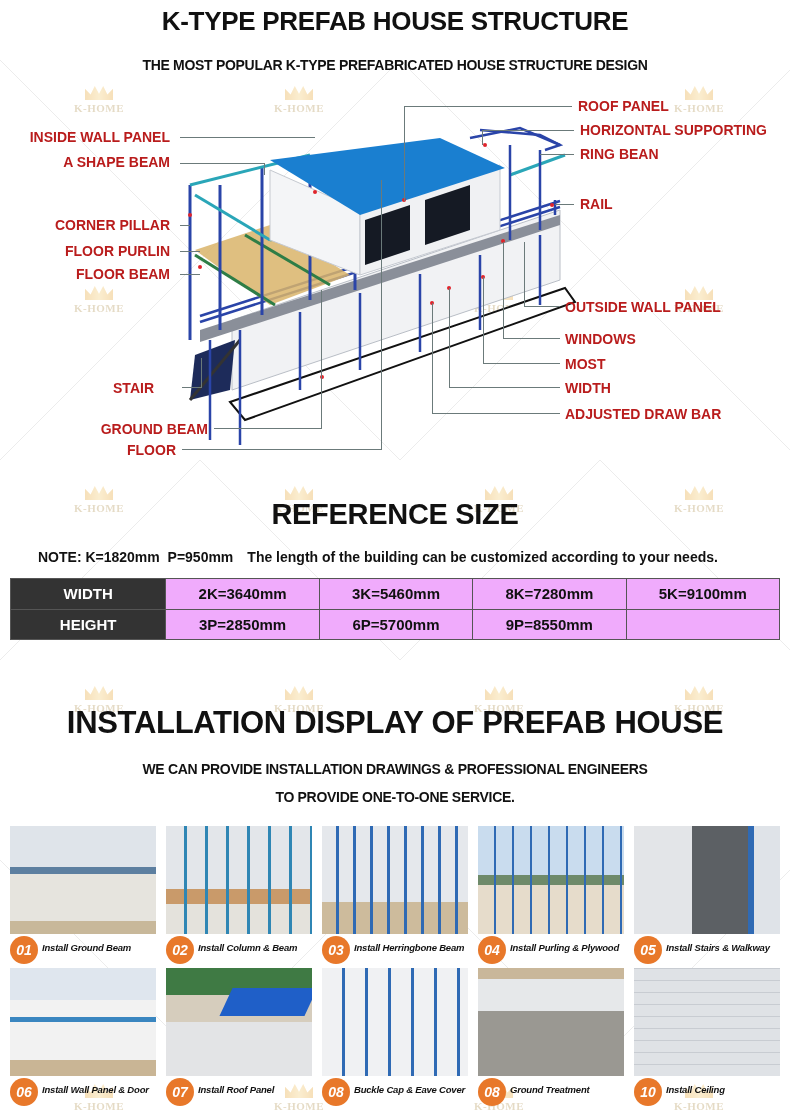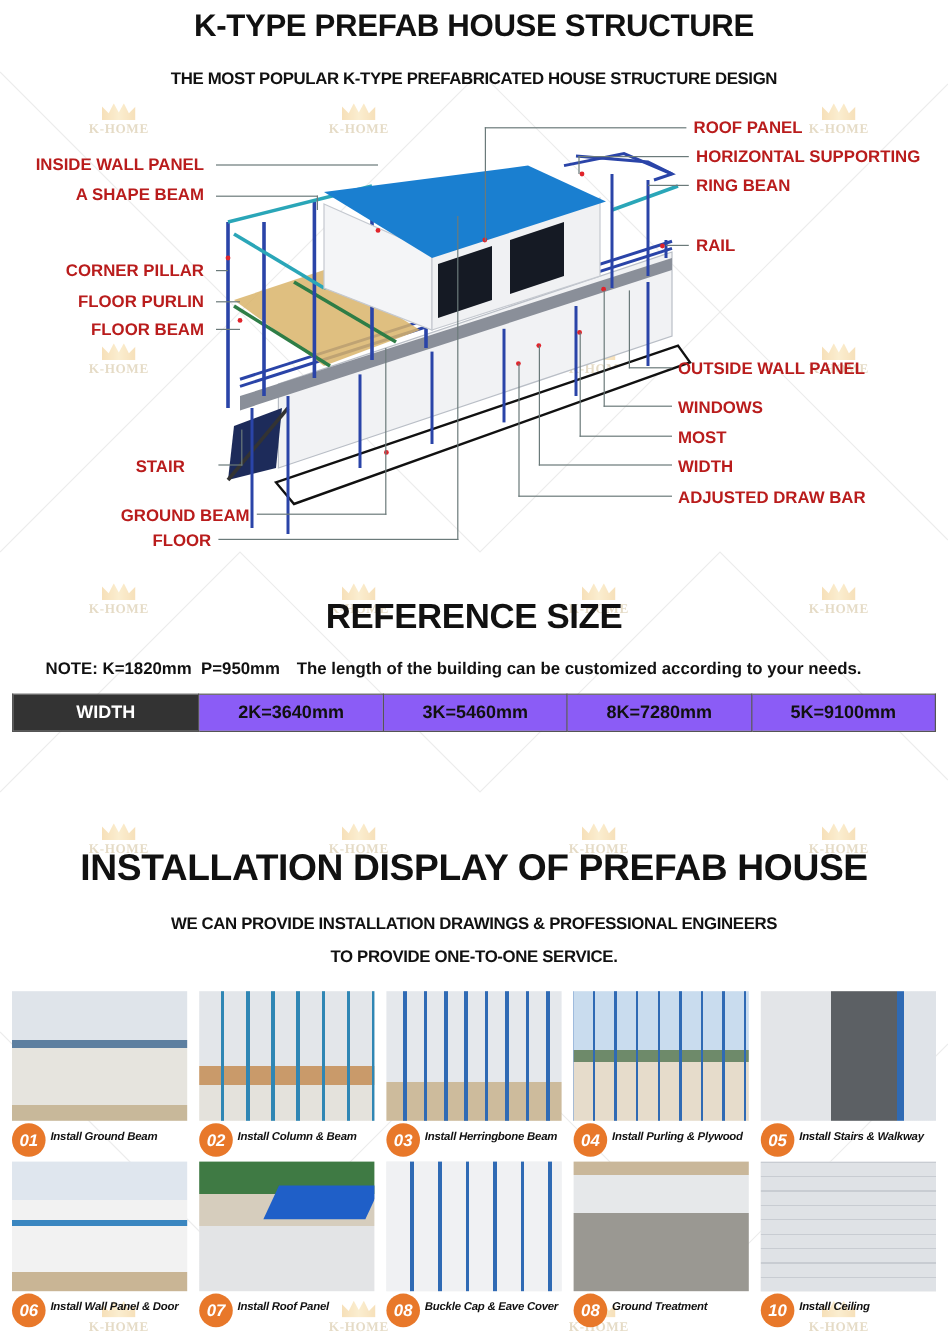--- a/index.html
+++ b/index.html
@@ -24,21 +24,21 @@
   .lbl.r { text-align: right; }
   .leader { position: absolute; border-color: #6b7a7a; border-style: solid; border-width: 0; }
 
   .t-ref { top: 498px; font-size: 29px; }
   .note { position: absolute; left: 38px; top: 549px; font-size: 14px; font-weight: bold; white-space: nowrap; }
   .note .gap { display: inline-block; width: 14px; }
 
   table.ref { position: absolute; left: 10px; top: 578px; width: 770px; border-collapse: collapse; }
   table.ref td { border: 1px solid #555; height: 30.5px; text-align: center; font-size: 15px; font-weight: bold; }
   table.ref td.hd { background: #333; color: #fff; width: 155px; }
-  table.ref td.cell { background: #8b5cf6; color: #111; width: 153px; }
+  table.ref td.cell { background: #f0abfc; color: #111; width: 153px; }
 
   .t-inst { top: 705px; font-size: 31px; }
   .t-inst-s1 { top: 761px; font-size: 14px; }
   .t-inst-s2 { top: 789px; font-size: 14px; }
 
   .steps { position: absolute; left: 10px; top: 826px; width: 775px; }
   .step { position: absolute; width: 148px; height: 138px; font-style: italic; }
   .step .photo { position: absolute; left: 0; top: 0; width: 146px; height: 108px; overflow: hidden; }
   .step .badge { position: absolute; left: 0; top: 110px; width: 28px; height: 28px; border-radius: 50%;
     background: #e8782a; color: #fff; font-weight: bold; font-size: 14px; line-height: 28px; text-align: center; }
@@ -250,20 +250,27 @@
 
 <table class="ref">
   <tbody>
       <tr>
     <td class="hd">WIDTH</td>
     <td class="cell">2K=3640mm</td>
     <td class="cell">3K=5460mm</td>
     <td class="cell">8K=7280mm</td>
     <td class="cell">5K=9100mm</td>
   </tr>
+  <tr>
+    <td class="hd">HEIGHT</td>
+    <td class="cell">3P=2850mm</td>
+    <td class="cell">6P=5700mm</td>
+    <td class="cell">9P=8550mm</td>
+    <td class="cell"></td>
+  </tr>
 </tbody>
   </table>
 
 <h2 class="h1 t-inst">INSTALLATION DISPLAY OF PREFAB HOUSE</h2>
 <div class="h1 t-inst-s1">WE CAN PROVIDE INSTALLATION DRAWINGS &amp; PROFESSIONAL ENGINEERS</div>
 <div class="h1 t-inst-s2">TO PROVIDE ONE-TO-ONE SERVICE.</div>
 
 <div class="steps">
 
   <div class="step" style="left:0;top:0">

